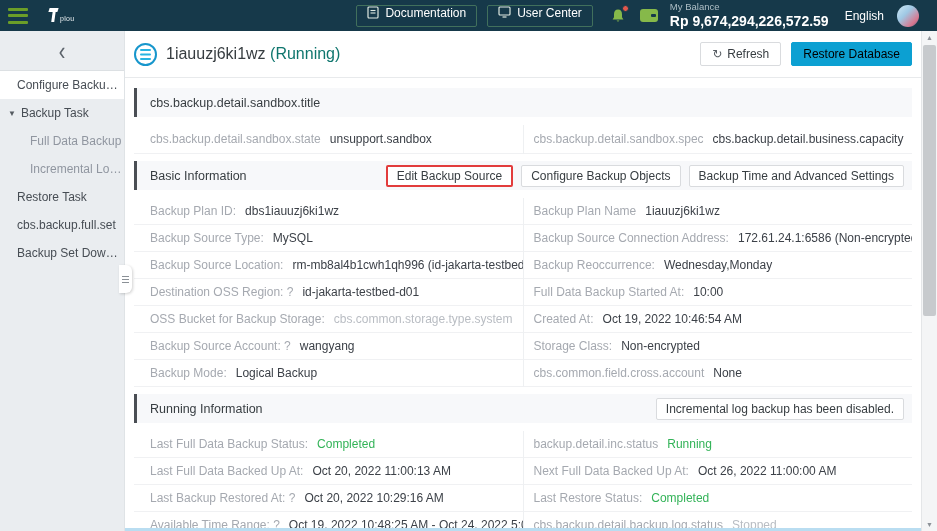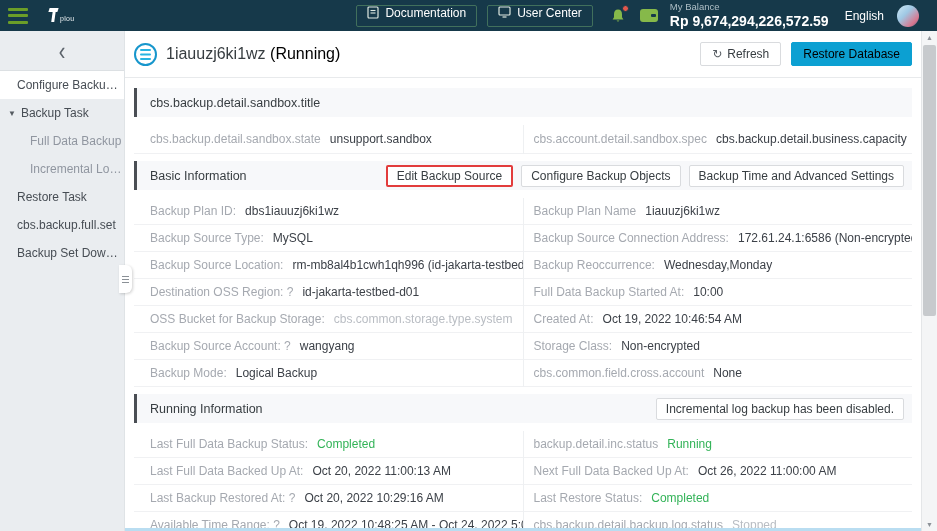--- a/index.html
+++ b/index.html
@@ -51,21 +51,21 @@
             box-shadow:1px 1px 3px rgba(0,0,0,.18); display:flex; align-items:center; justify-content:center; cursor:pointer; z-index:3; }
   .handle .h-ico { display:block; width:7px; height:1px; background:#8a9096; box-shadow:0 3px 0 #8a9096, 0 -3px 0 #8a9096; }
 
   
   .main { flex:1; background:#fff; overflow:hidden; position:relative; }
   .page-header { height:47px; display:flex; align-items:center; padding:0 9px 0 9px; border-bottom:1px solid #e8eaec; }
   .dbs-icon { width:23px; height:23px; border:2px solid #1796cc; border-radius:50%; position:relative; flex:none; }
   .dbs-icon .bar { position:absolute; left:4px; top:4px; width:11px; height:2.5px; background:#27b3e2; border-radius:1px;
                    box-shadow:0 4.5px 0 #27b3e2, 0 9px 0 #27b3e2; }
   .page-header h1 { font-size:16px; font-weight:normal; color:#373d41; margin-left:9px; }
-  .page-header h1 .run { font-style:normal; color:#000000;margin-top:16px; }
+  .page-header h1 .run { font-style:normal; color:#0f766e;margin-top:16px; }
   .hdr-actions { margin-left:auto; display:flex; gap:10px; }
   .btn { font-family:inherit; font-size:12px; border-radius:2px; cursor:pointer; display:inline-flex; align-items:center; justify-content:center; }
   .btn.ghost { height:24px; padding:0 11px; background:#fff; border:1px solid #d9dbde; color:#373d41; gap:5px; }
   .btn.ghost .r-ico { font-size:12px; color:#555b61; }
   .btn.primary { height:24px; padding:0 11px; background:#0ca0d2; border:1px solid #0ca0d2; color:#000000; }
 
   .content { padding:10px 9px 0 9px; }
   section { margin-bottom:7px; }
   .sec-h { height:29px; background:#f7f8fa; border-left:3px solid #4a4e54; display:flex; align-items:center; padding:0 8px 0 13px; }
   .sec-t { font-size:12.5px; color:#373d41; }
@@ -191,21 +191,21 @@
           </div>
           <div class="sec-b">
             <div class="col">
               <div class="row tall">
                 <span class="lbl">cbs.backup.detail.sandbox.state</span>
                 <span class="val">unsupport.sandbox</span>
               </div>
             </div>
             <div class="col right">
               <div class="row tall">
-                <span class="lbl">cbs.account.detail.sandbox.spec</span>
+                <span class="lbl">cbs.backup.detail.sandbox.spec</span>
                 <span class="val">cbs.backup.detail.business.capacity</span>
               </div>
             </div>
           </div>
         </section>
 
         <section>
           <div class="sec-h">
             <span class="sec-t">Basic Information</span>
             <div class="sec-actions">

